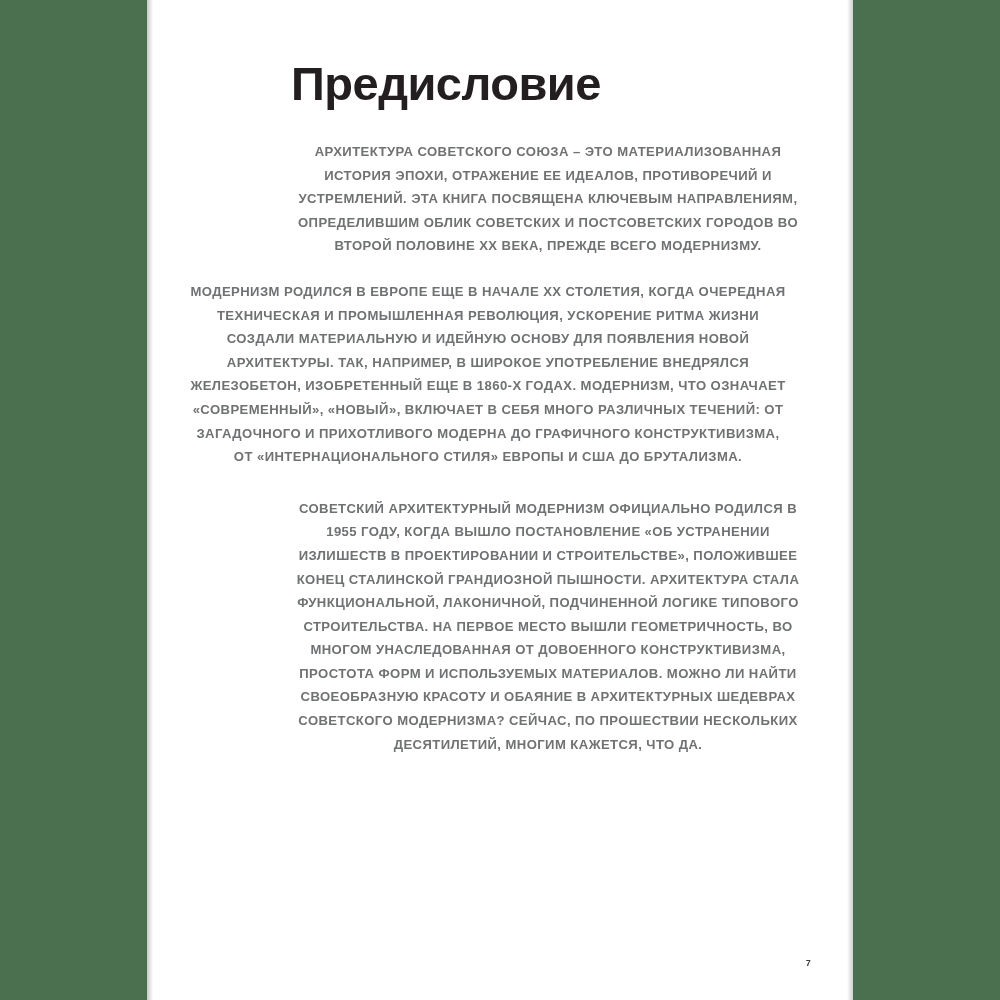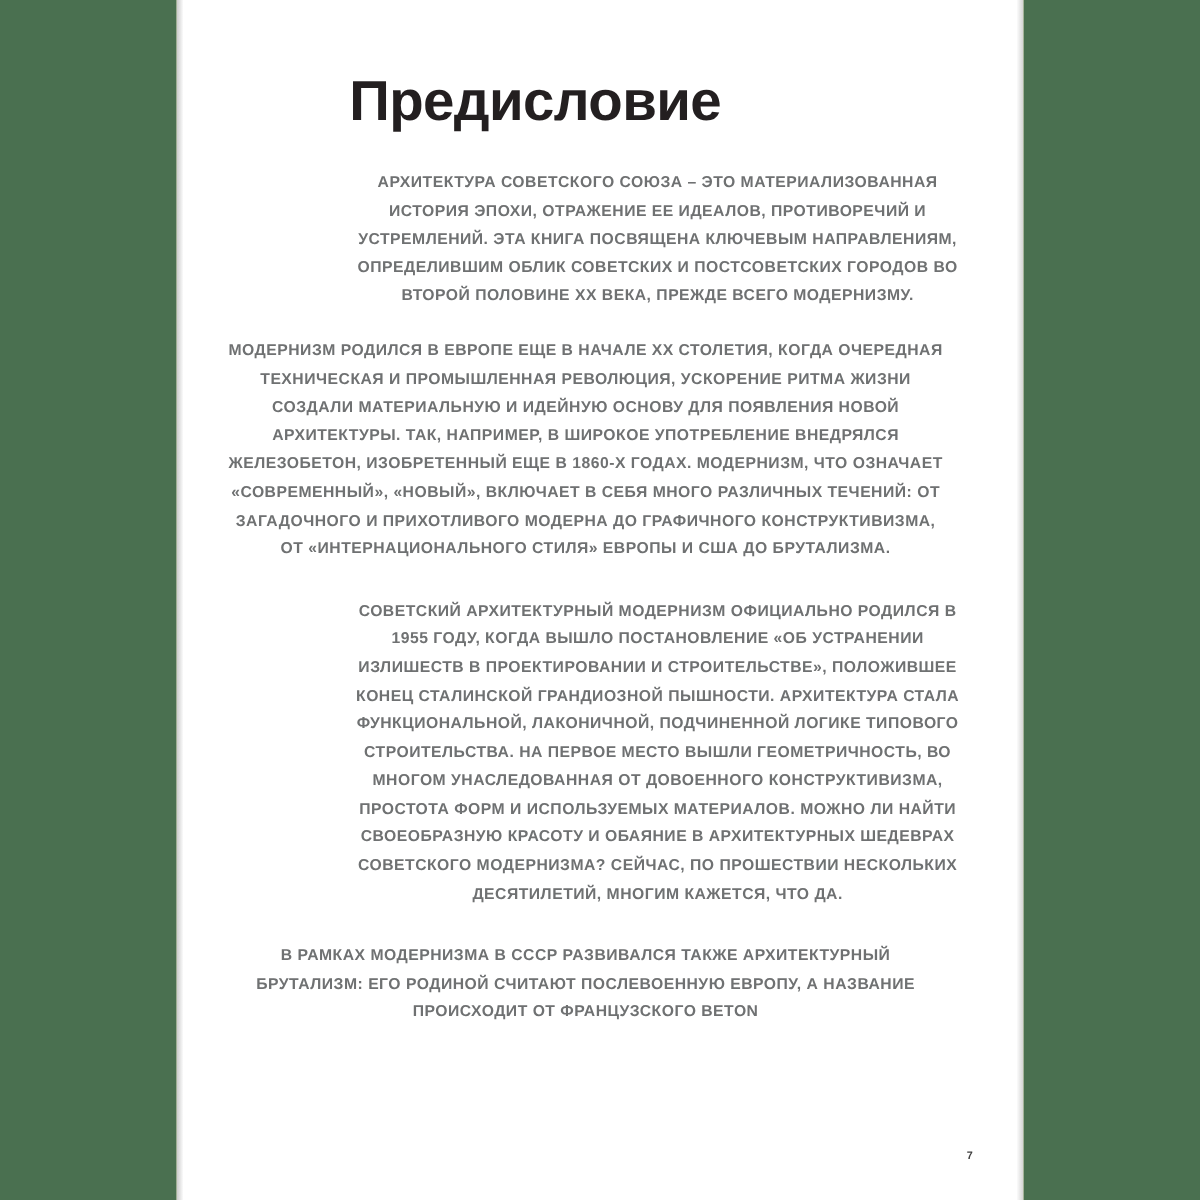--- a/index.html
+++ b/index.html
@@ -11,21 +11,21 @@
     height: 1000px;
     background: #ffffff;
     font-family: "Liberation Sans", sans-serif;
     overflow: hidden;
   }
 
   #page-root {
     position: relative;
     width: 1000px;
     height: 1000px;
-    background: #4d7c0f;
+    background: #84cc16;
   }
 
   
   .bleed {
     position: absolute;
     top: 0;
     bottom: 0;
     background: #4a7050;
   }
   .bleed-left  { left: 0;  width: 147px; }
@@ -128,21 +128,20 @@
     <h1 class="page-title">Предисловие</h1>
 
     <div class="body-col">
 
       <p class="para indent">Архитектура Советского Союза – это материализованная история эпохи, отражение ее идеалов, противоречий и устремлений. Эта книга посвящена ключевым направлениям, определившим облик советских и постсоветских городов во второй половине XX века, прежде всего модернизму.</p>
 
       <p class="para flush gap-lg">Модернизм родился в Европе еще в начале XX столетия, когда очередная техническая и промышленная революция, ускорение ритма жизни создали материальную и идейную основу для появления новой архитектуры. Так, например, в широкое употребление внедрялся железобетон, изобретенный еще в 1860-х годах. Модернизм, что означает «современный», «новый», включает в себя много различных течений: от загадочного и прихотливого модерна до графичного конструктивизма, от «интернационального стиля» Европы и США до брутализма.</p>
 
       <p class="para indent gap-lg">Советский архитектурный модернизм официально родился в 1955 году, когда вышло постановление «Об устранении излишеств в проектировании и строительстве», положившее конец сталинской грандиозной пышности. Архитектура стала функциональной, лаконичной, подчиненной логике типового строительства. На первое место вышли геометричность, во многом унаследованная от довоенного конструктивизма, простота форм и используемых материалов. Можно ли найти своеобразную красоту и обаяние в архитектурных шедеврах советского модернизма? Сейчас, по прошествии нескольких десятилетий, многим кажется, что да.</p>
 
-      <p class="para flush">В рамках модернизма в СССР развивался также архитектурный брутализм: его родиной считают послевоенную Европу, а название происходит от французского beton</p>
 
     </div>
 
     <div class="page-number">7</div>
 
   </div>
 
   <div class="page-edge page-edge-left"></div>
   <div class="page-edge page-edge-right"></div>
 

